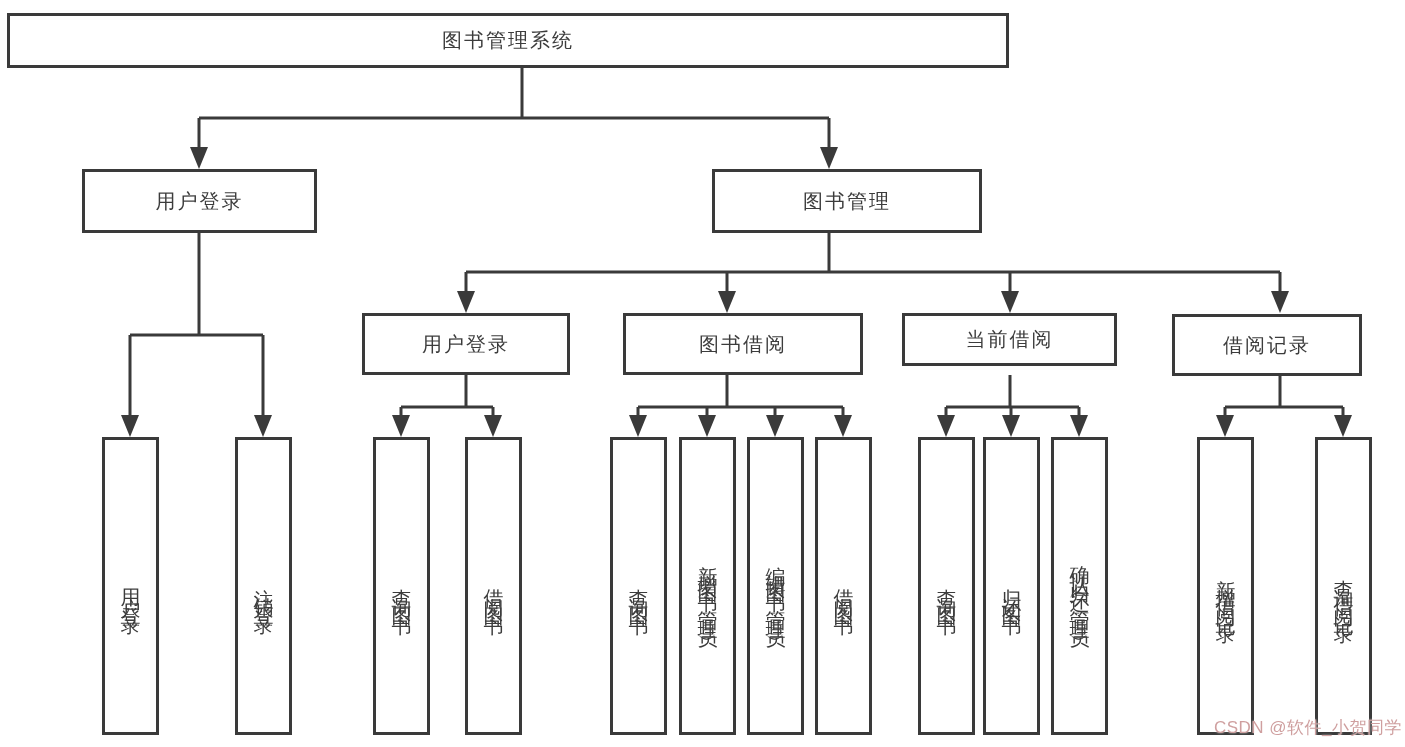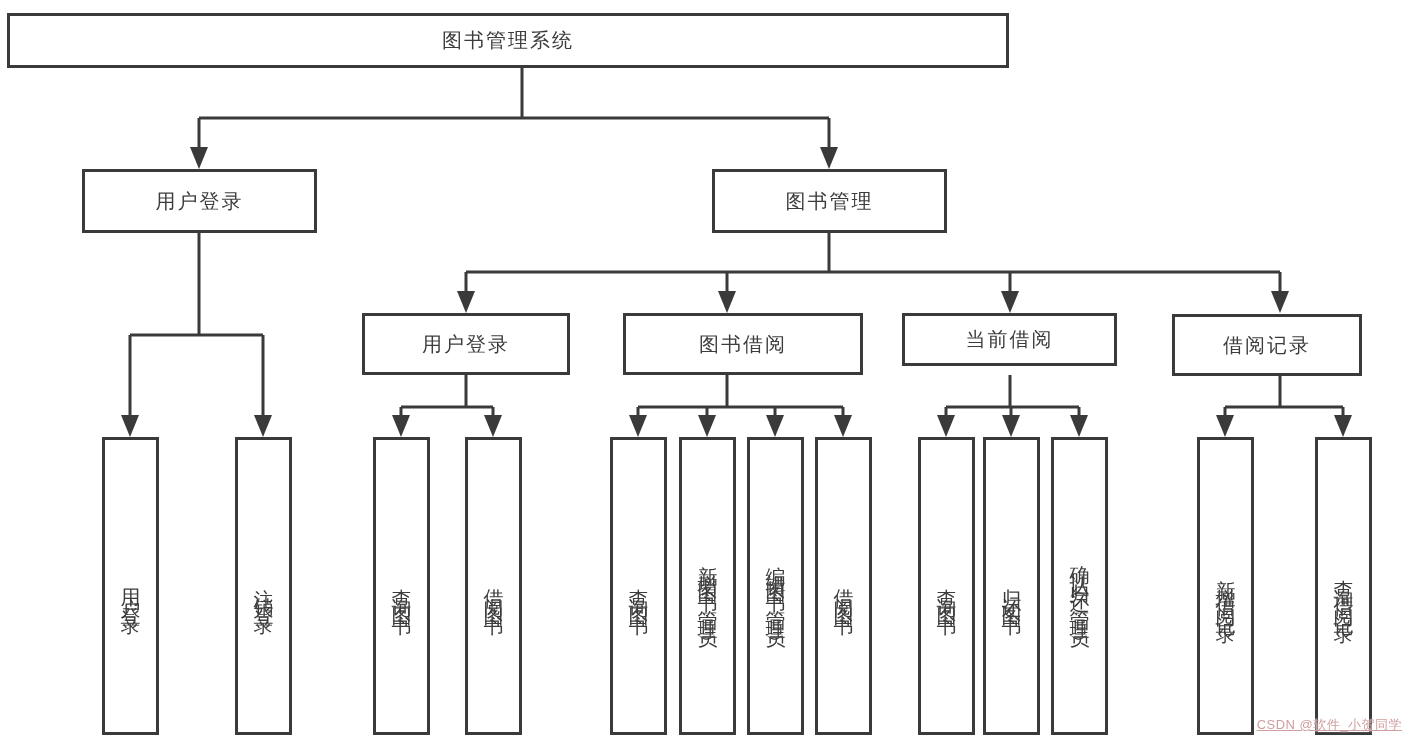--- a/index.html
+++ b/index.html
@@ -34,26 +34,25 @@
     writing-mode:vertical-rl;
     text-orientation:mixed;
     letter-spacing:9px;
     line-height:1.05;
     margin-bottom:-9px;
     white-space:normal;
   }
   .watermark{
     position:absolute;
     top:716px;right:3px;
-    font-size:13px;
+    font-size:17px;
     letter-spacing:0.5px;
     color:var(--watermark);
     text-shadow:0 0 2px rgba(255,255,255,0.9);
     z-index:5;
-    text-decoration:underline;
   }
 </style>
 </head>
 <body>
 
 <div id="canvas">
 
   <svg class="connectors" viewBox="0 0 1405 747">
 
     <path d="M522 68 V118 M199 118 H829 M199 118 V150 M829 118 V150"></path>
@@ -93,21 +92,21 @@
     </g>
   </svg>
 
   <div class="node" style="left:7px;top:13px;width:1002px;height:55px">
     <span>图书管理系统</span>
   </div>
 
   <div class="node" style="left:82px;top:169px;width:235px;height:64px">
     <span>用户登录</span>
   </div>
-  <div class="node" style="left:712px;top:169px;width:235px;height:64px">
+  <div class="node" style="left:712px;top:169px;width:270px;height:64px">
     <span>图书管理</span>
   </div>
 
   <div class="node" style="left:362px;top:313px;width:208px;height:62px">
     <span>用户登录</span>
   </div>
   <div class="node" style="left:623px;top:313px;width:240px;height:62px">
     <span>图书借阅</span>
   </div>
   <div class="node" style="left:902px;top:313px;width:215px;height:53px">

